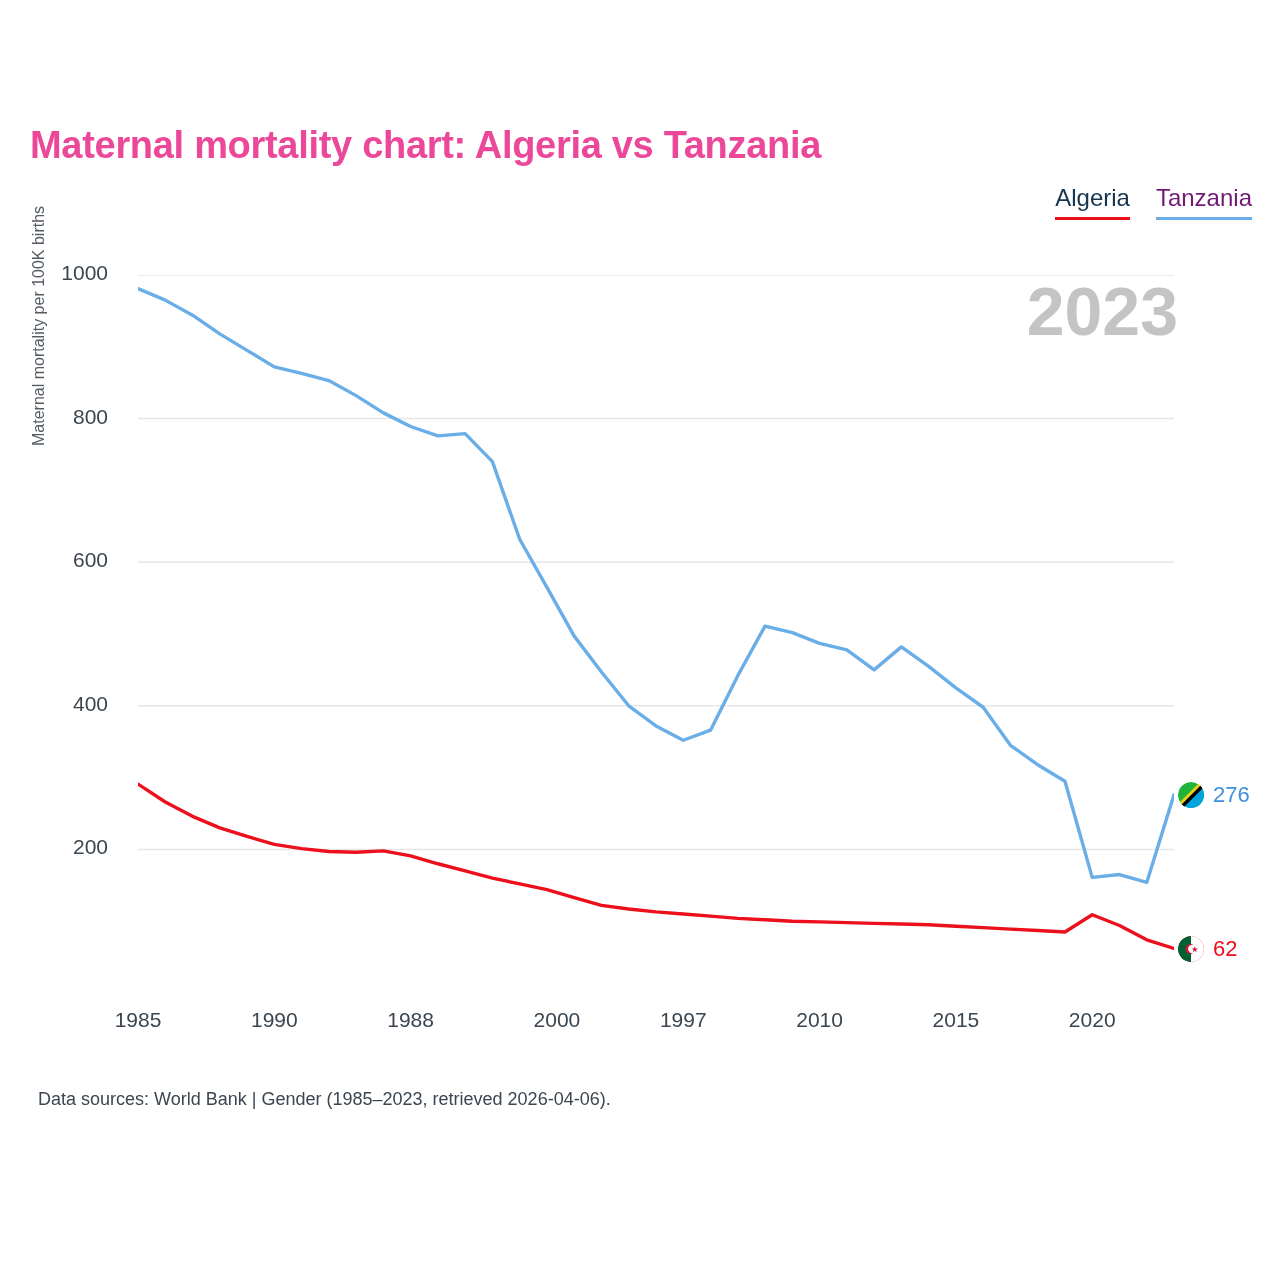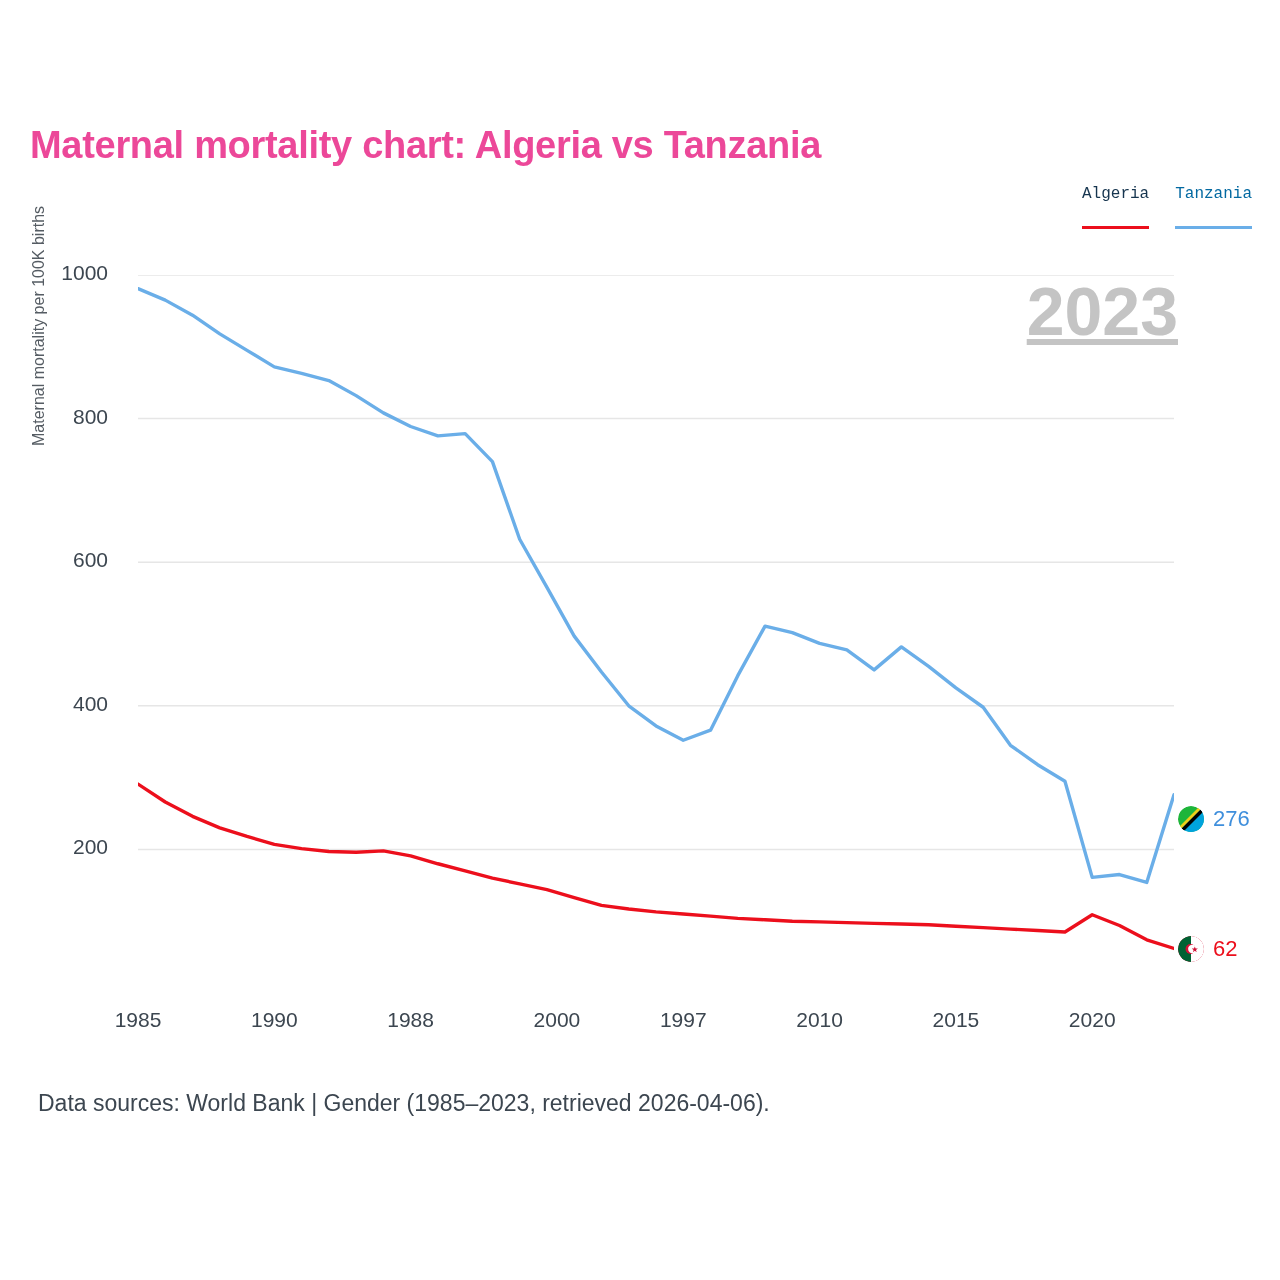--- a/index.html
+++ b/index.html
@@ -31,43 +31,41 @@
   }
   .legend {
     position: absolute;
     right: 28px;
     top: 186px;
     display: flex;
     gap: 26px;
     align-items: flex-start;
   }
   .legend-item {
-    font-size: 16px;
-    padding-bottom: 24px;
+    font-size: 24px;
+    padding-bottom: 7px;
     line-height: 1;
     white-space: nowrap;
-    font-family: Liberation Mono, monospace;
   }
   .legend-item.algeria {
     color: #16354f;
     border-bottom: 3px solid #ec0f1c;
   }
   .legend-item.tanzania {
-    color: #0369a1;
+    color: #701a75;
     border-bottom: 3px solid #6aaee8;
   }
   .year-badge {
     position: absolute;
     right: 102px;
     top: 272px;
     font-size: 68px;
     font-weight: bold;
     color: #c4c4c4;
     letter-spacing: 0px;
-    text-decoration: underline;
   }
   .plot {
     position: absolute;
     left: 138px;
     top: 275px;
     width: 1036px;
     height: 718px;
   }
   .plot svg {
     display: block;
@@ -125,29 +123,29 @@
   .endpoint .flag {
     width: 26px;
     height: 26px;
     border-radius: 50%;
     overflow: hidden;
     display: block;
   }
   .endpoint .val {
     font-size: 22px;
   }
-  .endpoint.tz { left: 1178px; top: 782px; margin-top: 24px; }
+  .endpoint.tz { left: 1178px; top: 782px; }
   .endpoint.tz .val { color: #3f8fdc; }
   .endpoint.dz { left: 1178px; top: 936px; justify-content: space-between; }
   .endpoint.dz .val { color: #ec0f1c; }
   .footer {
     position: absolute;
     left: 38px;
     top: 1085px;
-    font-size: 23px;
+    font-size: 18px;
     color: #3c4650;
     line-height: 1.65;
   }
   .footer div { white-space: nowrap; }
 </style>
 </head>
 <body>
 
 <div class="page">
 

